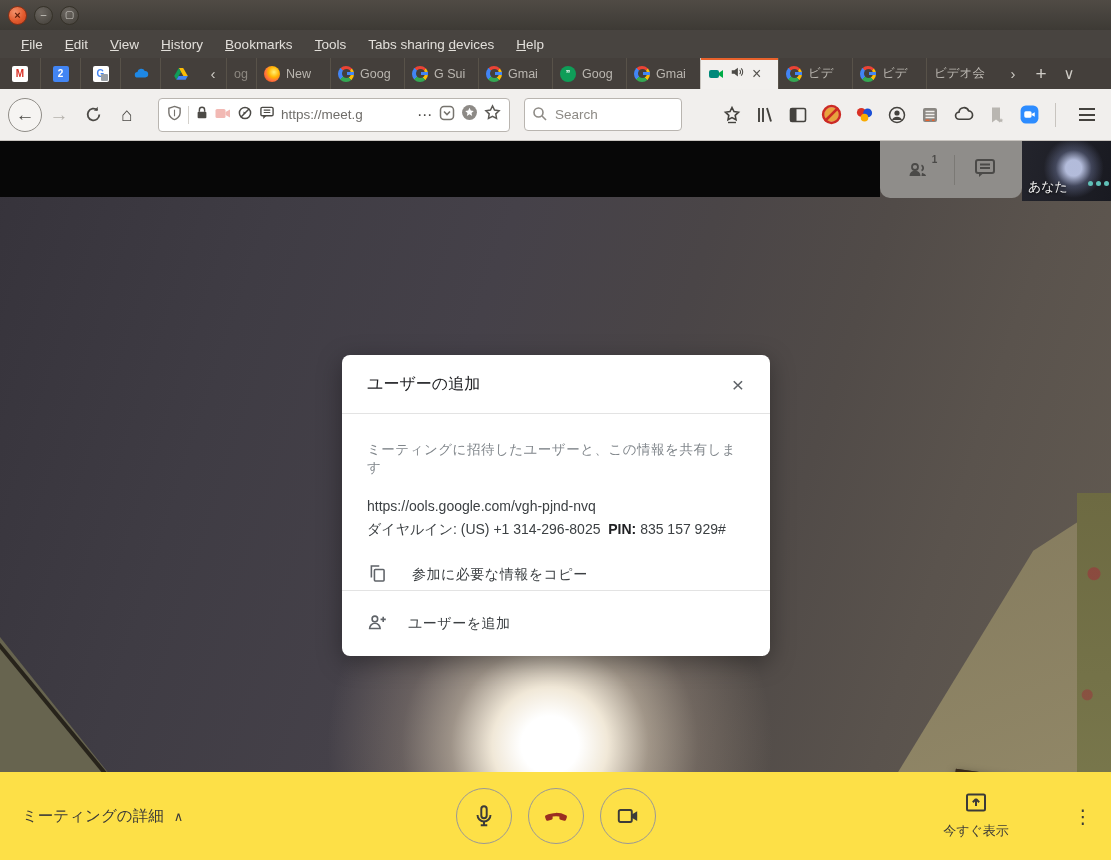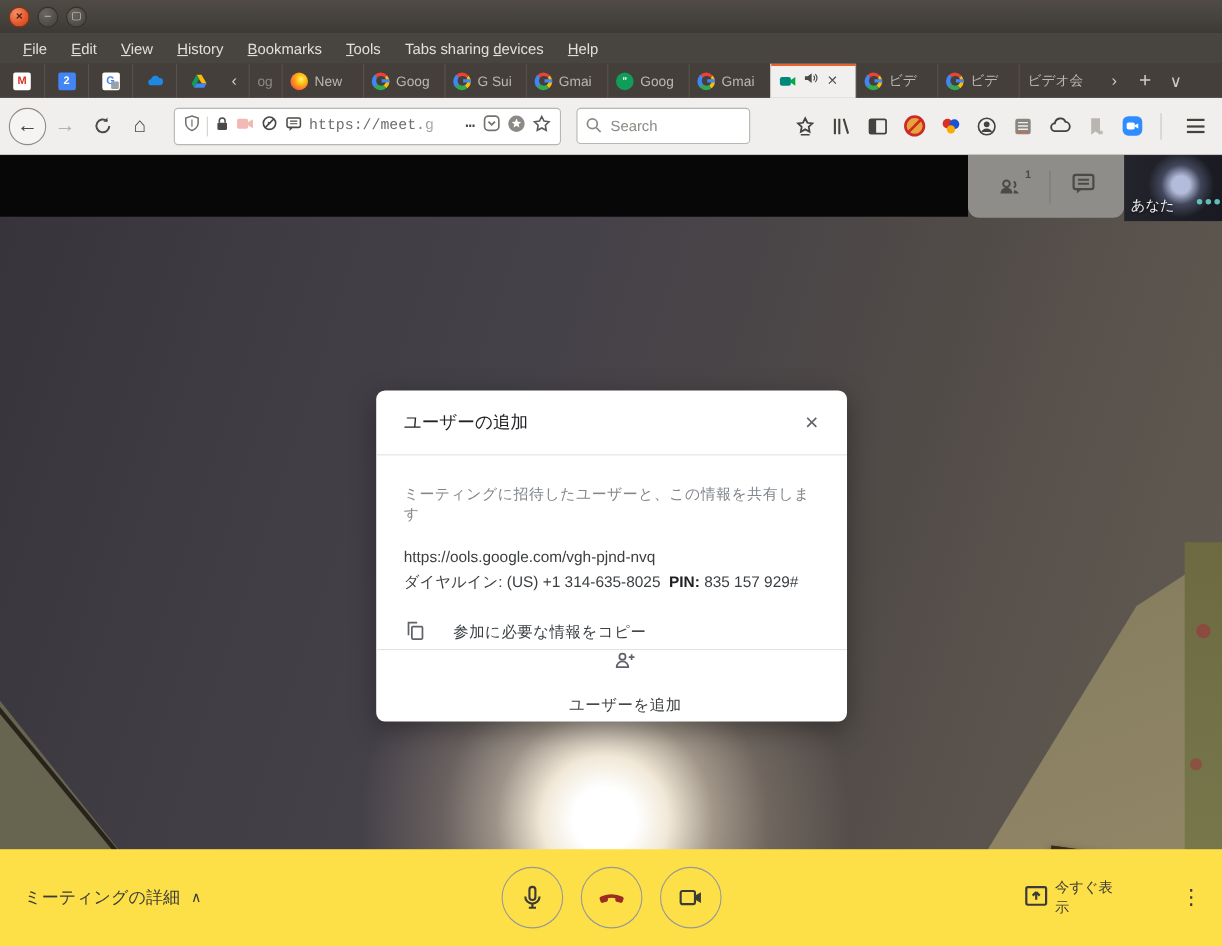--- a/index.html
+++ b/index.html
@@ -61,21 +61,21 @@
   .fav-hangouts { border-radius:50%; background:#0f9d58; color:#fff; font-size:9px; line-height:1; }
 
   
   .navbar { position:absolute; left:0; top:89px; width:100%; height:52px; background:#f1efed;
     border-bottom:1px solid #c8c4bf; display:flex; align-items:center; padding:0 8px; }
   .navbtn { width:34px; height:34px; display:flex; align-items:center; justify-content:center;
     font-size:19px; color:#4c4a46; flex:0 0 auto; }
   .navbtn.back { border:1px solid #908d88; border-radius:50%; background:#f6f4f2; }
   .navbtn.fwd { color:#b5b1ac; }
   .urlbar { height:34px; width:352px; margin-left:14px; background:#fff; border:1px solid #b9b5b0;
-    border-radius:4px; display:flex; align-items:center; padding:4px 8px; gap:6px; flex:0 0 auto;font-family:Liberation Mono, monospace; }
+    border-radius:4px; display:flex; align-items:center; padding:4px 8px; gap:6px; flex:0 0 auto; }
   .urlbar .sep { width:1px; height:18px; background:#d4d1cc; }
   .url-text { color:#6f6d69; font-size:13.5px; flex:1 1 auto; white-space:nowrap; overflow:hidden;
     -webkit-mask-image:linear-gradient(90deg,#000 70%,transparent 98%);
             mask-image:linear-gradient(90deg,#000 70%,transparent 98%); }
   .url-dots { color:#4c4a46; font-size:15px; letter-spacing:1px; }
   .searchbox { position:relative; height:33px; width:158px; margin-left:14px; flex:0 0 auto; }
   .searchbox input { width:100%; height:100%; border:1px solid #b9b5b0; border-radius:4px;
     padding:0 8px 0 30px; font-size:13.5px; color:#4c4a46; background:#fff; outline:none;
     font-family:Liberation Sans, sans-serif; }
   .searchbox input::placeholder { color:#8d8a85; }
@@ -127,42 +127,42 @@
 
   
   .bottombar { position:absolute; left:0; top:631px; width:1111px; height:88px; background:#fde047; }
   .details { position:absolute; left:22px; top:0; height:88px; display:flex; align-items:center;
     gap:10px; color:#3b3a38; font-size:15.5px; }
   .details .caret { font-size:13px; color:#3b3a38; }
   .ctlbtn { position:absolute; top:16px; width:56px; height:56px; border:1px solid #9a9896;
     border-radius:50%; display:flex; align-items:center; justify-content:center; }
   .ctl-mic { left:456px; } .ctl-end { left:528px; } .ctl-cam { left:600px; }
   .present { position:absolute; left:930px; top:0; width:92px; height:88px; display:flex;
-    flex-direction:row; align-items:center; justify-content:center; gap:5px;
+    flex-direction:column; align-items:center; justify-content:center; gap:5px;
     color:#3b3a38; font-size:13px; }
   .moremenu { position:absolute; left:1068px; top:0; height:88px; display:flex; align-items:center;
     color:#3b3a38; font-size:19px; letter-spacing:0; width:30px; justify-content:center; }
 
   
   .dialog { position:absolute; left:342px; top:355px; width:428px; height:301px; background:#fff;
     border-radius:8px; box-shadow:0 6px 24px rgba(0,0,0,.35); z-index:20; overflow:hidden; }
   .dlg-head { height:59px; display:flex; align-items:center; padding:0 22px 0 25px;
     border-bottom:1px solid #e3e3e3; }
   .dlg-title { font-size:16px; color:#202124; flex:1; }
   .dlg-x { color:#5f6368; font-size:21px; line-height:1; padding:2px 4px; }
   .dlg-body { padding:27px 25px 0 25px; }
   .dlg-sub { color:#80868b; font-size:13.5px; letter-spacing:.5px; }
   .dlg-link { color:#3c4043; font-size:14px; margin-top:18px; line-height:23px; }
   .dlg-dial { color:#3c4043; font-size:14px; line-height:23px; }
   .dlg-dial b { color:#202124; }
   .dlg-copy { display:flex; align-items:center; gap:24px; margin-top:22px; color:#3c4043;
     font-size:14px; letter-spacing:.5px; cursor:pointer; }
   .dlg-footer { position:absolute; left:0; right:0; bottom:0; height:66px; border-top:1px solid #e3e3e3;
     display:flex; align-items:center; padding-left:25px; gap:20px; color:#3c4043; font-size:14px;
-    letter-spacing:.5px; cursor:pointer;flex-direction:column; }
+    letter-spacing:.5px; cursor:pointer; }
 </style>
 </head>
 <body>
 
 <div id="app">
 
   <div class="titlebar">
     <div class="winbtns">
       <span class="winbtn close">×</span>
       <span class="winbtn minmax">–</span>
@@ -469,21 +469,21 @@
   <div class="dialog">
     <div class="dlg-head">
       <span class="dlg-title">ユーザーの追加</span>
       <span class="dlg-x">×</span>
     </div>
     <div class="dlg-body">
       <div class="dlg-sub">ミーティングに招待したユーザーと、この情報を共有します</div>
       <div class="dlg-link">https://ools.google.com/vgh-pjnd-nvq</div>
       <div class="dlg-dial">
         <span>ダイヤルイン:</span>
-        <span>(US) +1 314-635-8025</span>&nbsp;
+        <span>(US) +1 314-296-8025</span>&nbsp;
         <b>PIN:</b>
         <span>835 157 929#</span>
       </div>
       <div class="dlg-copy">
         <span><svg width="21" height="21" viewBox="0 0 24 24">
               <rect x="8.5" y="7.5" width="11" height="13" rx="1" fill="none" stroke="#5f6368" stroke-width="1.8"></rect>
               <path d="M5 16.5v-13h9" fill="none" stroke="#5f6368" stroke-width="1.8"></path>
             </svg></span>
         <span>参加に必要な情報をコピー</span>
       </div>

